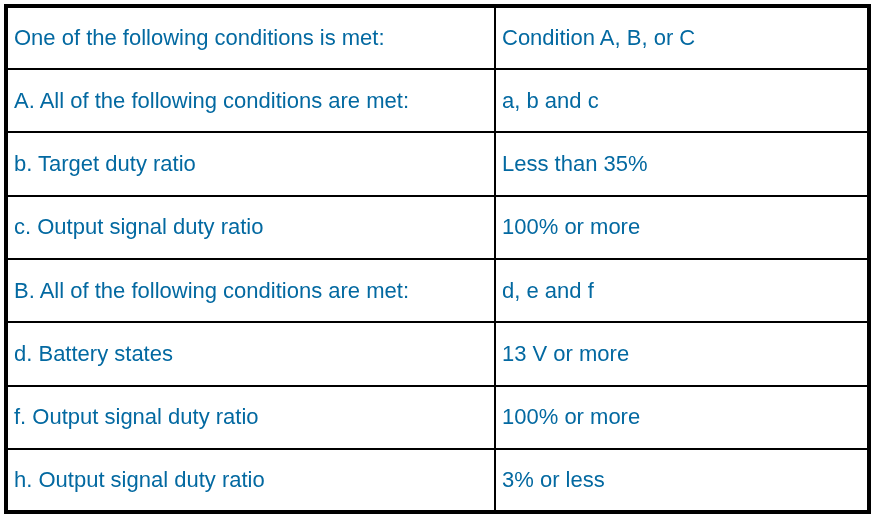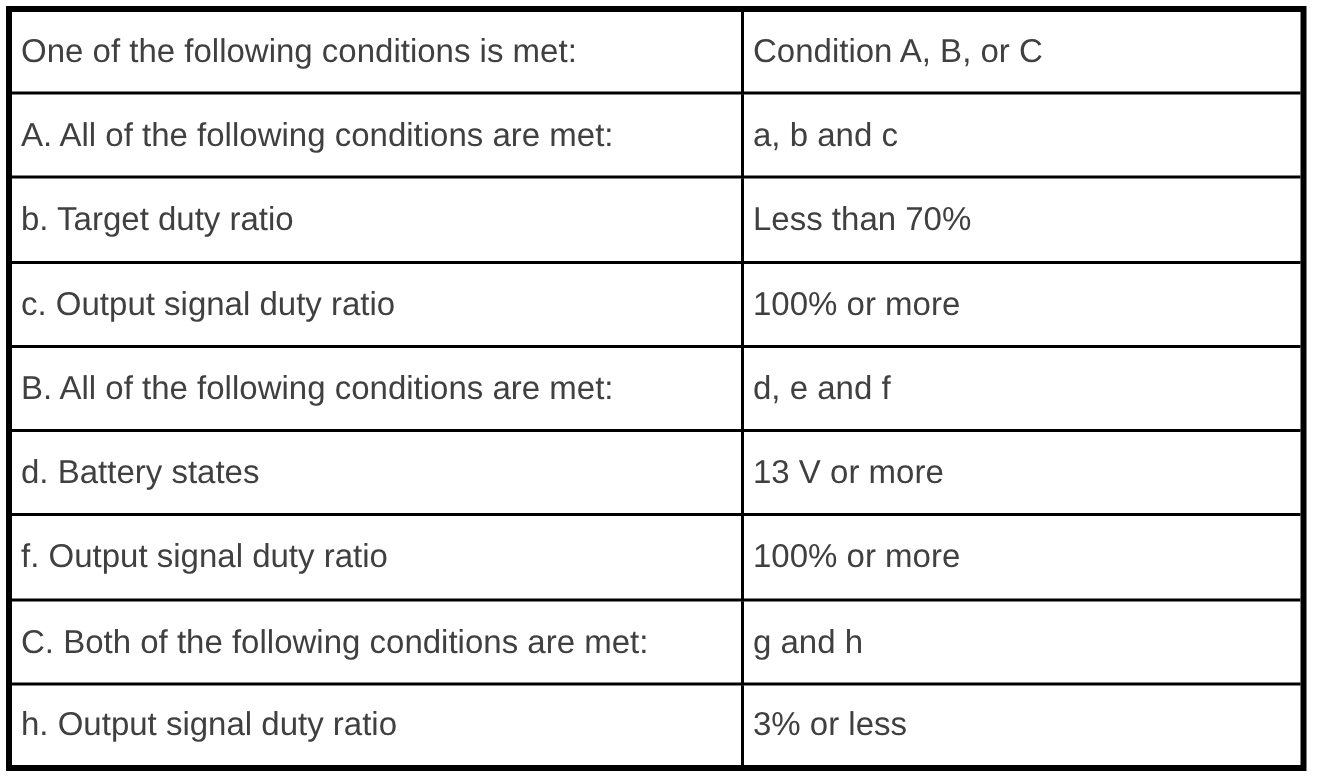--- a/index.html
+++ b/index.html
@@ -25,21 +25,21 @@
     height: 100%;
     border-collapse: collapse;
     border: hidden; 
     table-layout: fixed;
   }
   table.conditions td {
     border: 2px solid #000000;
     padding: 0 0 0 6px;
     font-size: 22px;
     line-height: 1.1;
-    color: #404040;
+    color: #0369a1;
     vertical-align: middle;
     white-space: nowrap;
     overflow: hidden;
   }
   col.c-condition { width: 487px; }
   col.c-value     { width: auto;  }
 </style>
 </head>
 <body>
 
@@ -53,41 +53,37 @@
       <tr>
         <td>One of the following conditions is met:</td>
         <td>Condition A, B, or C</td>
       </tr>
       <tr>
         <td>A. All of the following conditions are met:</td>
         <td>a, b and c</td>
       </tr>
       <tr>
         <td>b. Target duty ratio</td>
-        <td>Less than 70%</td>
+        <td>Less than 35%</td>
       </tr>
       <tr>
         <td>c. Output signal duty ratio</td>
         <td>100% or more</td>
       </tr>
       <tr>
         <td>B. All of the following conditions are met:</td>
         <td>d, e and f</td>
       </tr>
       <tr>
         <td>d. Battery states</td>
         <td>13 V or more</td>
       </tr>
       <tr>
         <td>f. Output signal duty ratio</td>
         <td>100% or more</td>
       </tr>
       <tr>
-        <td>C. Both of the following conditions are met:</td>
-        <td>g and h</td>
-      </tr>
-      <tr>
         <td>h. Output signal duty ratio</td>
         <td>3% or less</td>
       </tr>
     </tbody>
   </table>
 </div>
 
 </body></html>

